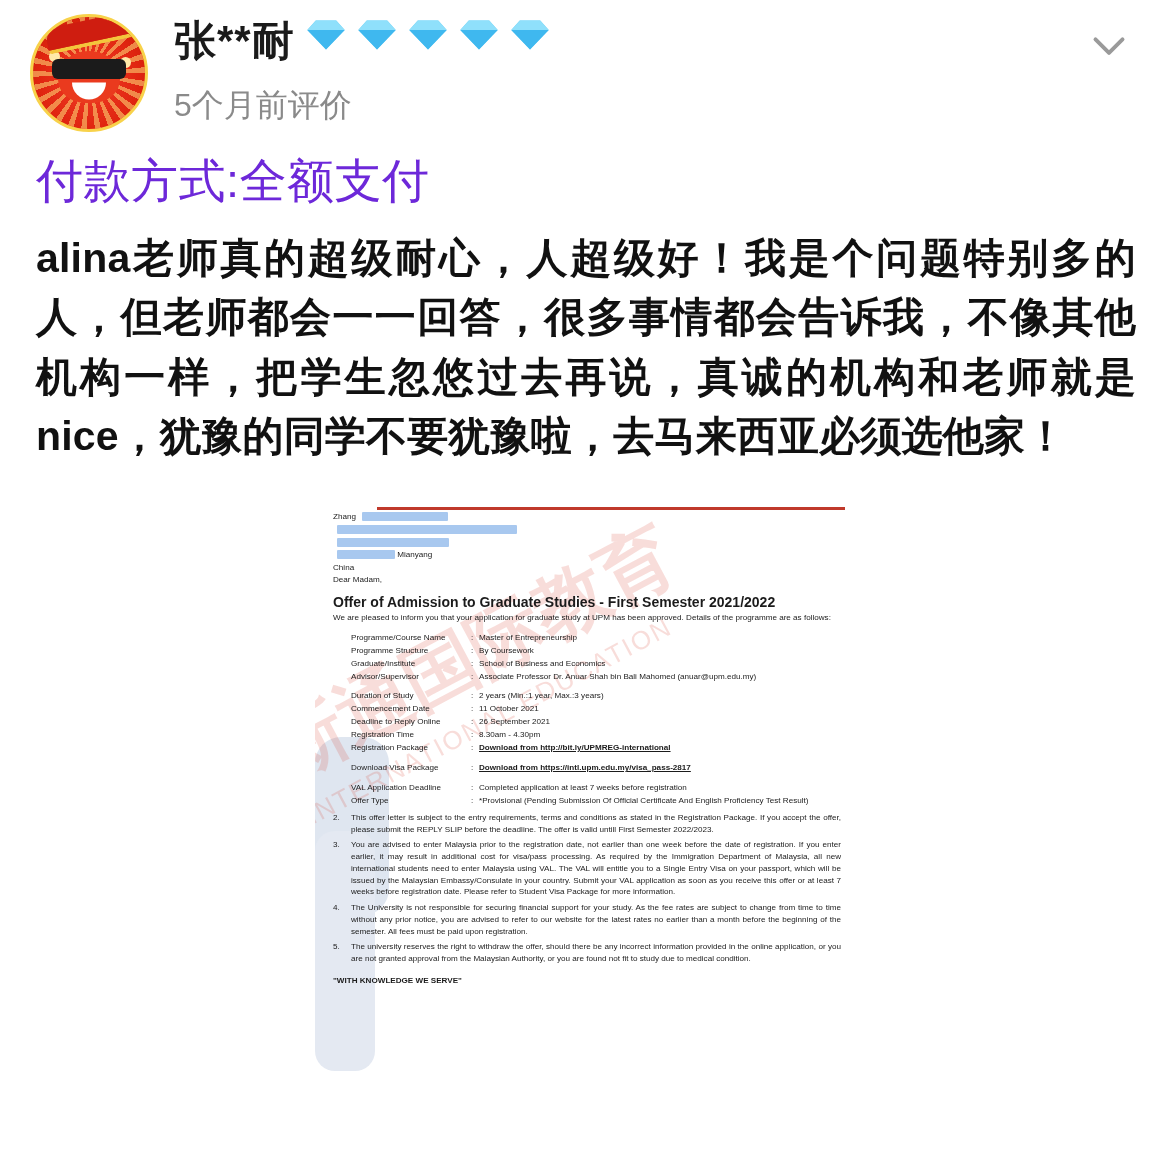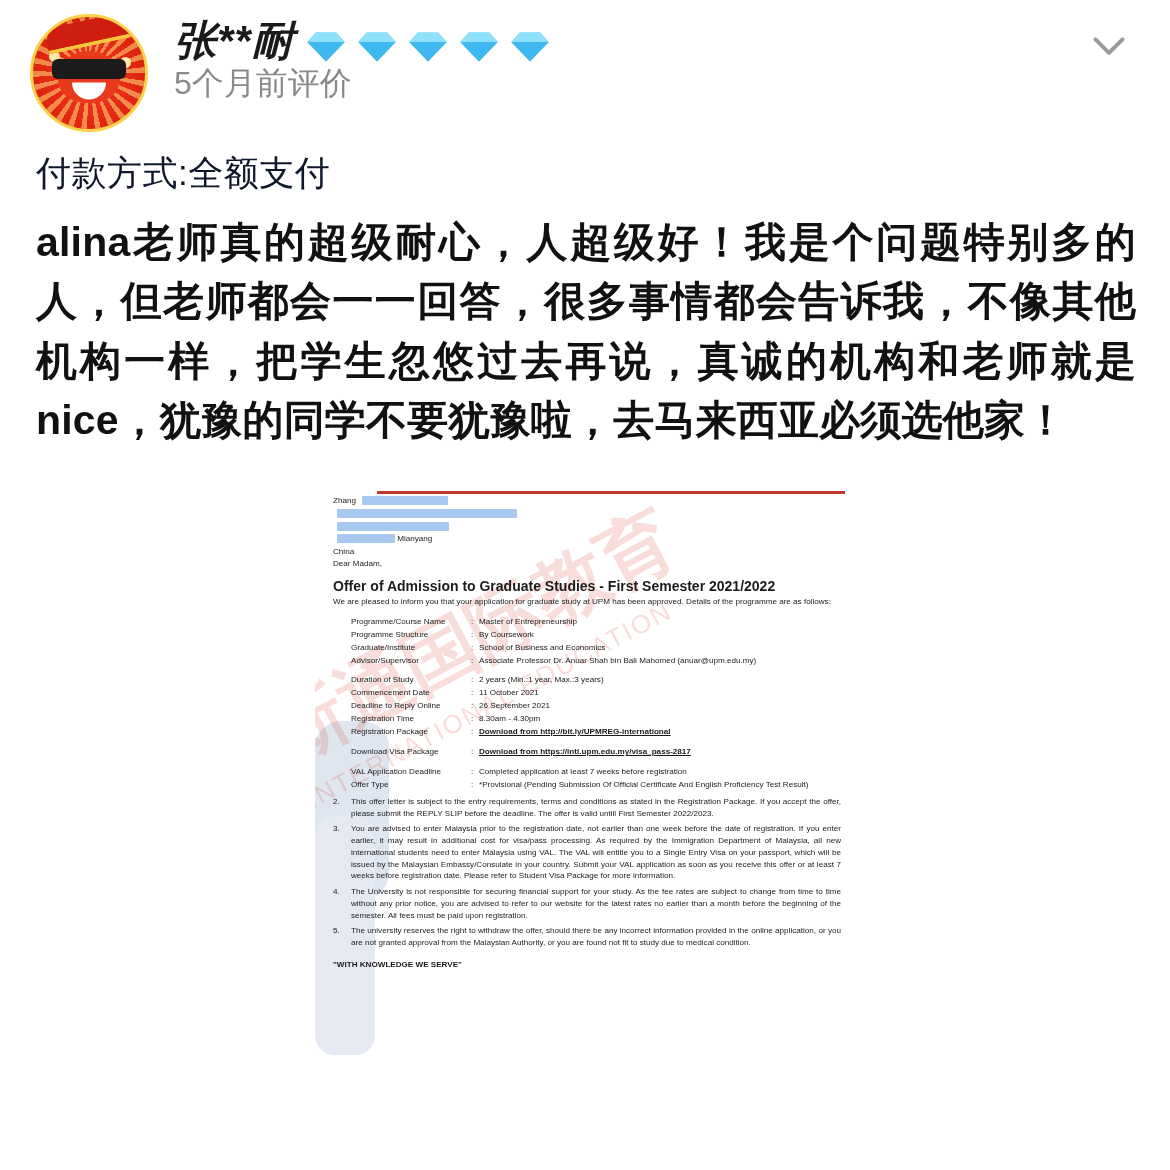--- a/index.html
+++ b/index.html
@@ -83,58 +83,58 @@
   .avatar .dot2 { right: 14px; top: 40px; }
 
   .header-text {
     margin-left: 26px;
     flex: 1 1 auto;
     padding-top: 4px;
     min-width: 0;
   }
   .name-row {
     display: flex;
-    align-items: flex-end;
+    align-items: flex-start;
     gap: 10px;
-    font-style: italic;
   }
   .user-name {
     font-size: 42px;
     font-weight: bold;
     color: #1a1a1a;
     letter-spacing: 1px;
     line-height: 1.1;
     white-space: nowrap;
   }
   .diamonds {
     display: flex;
     gap: 9px;
     align-items: center;
   }
   .diamond {
     width: 42px; height: 34px;
     display: block;
   }
   .review-time {
+    margin-top: 22px;
     font-size: 32px;
     color: #8a8a8a;
     line-height: 1.2;
   }
   .chevron {
     position: absolute;
     right: 34px;
     top: 18px;
     width: 54px; height: 54px;
     cursor: pointer;
   }
   
   .pay-method {
     margin: 18px 0 0 36px;
-    font-size: 35px;
-    color: #0f172a;
+    font-size: 47px;
+    color: #6d28d9;
     letter-spacing: 0.5px;
   }
   .review-body {
     margin: 16px 34px 0 36px;
     font-size: 41px;
     font-weight: bold;
     color: #111111;
     line-height: 1.45;
     letter-spacing: 0.2px;
     text-align: justify;

